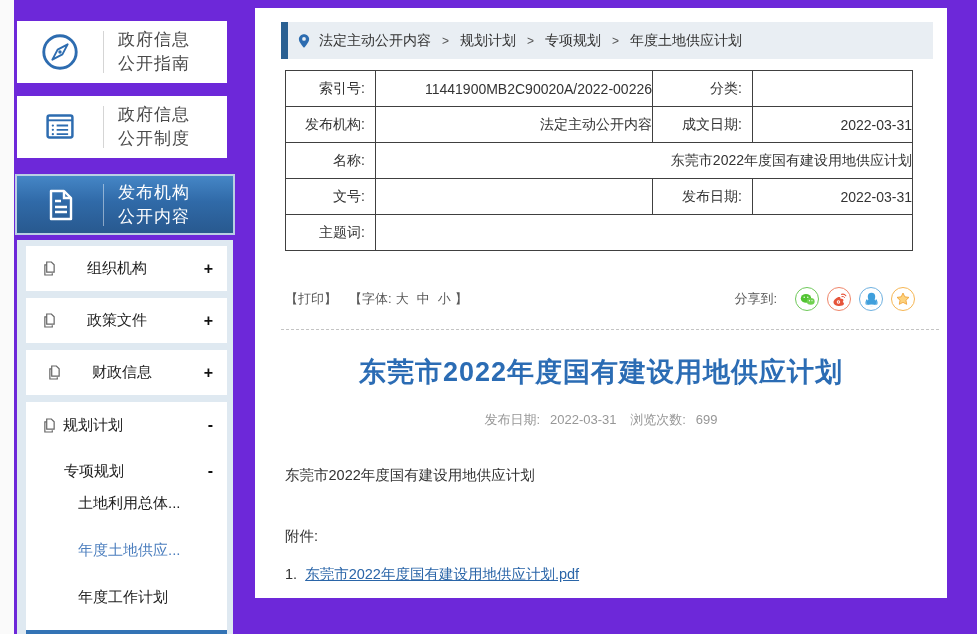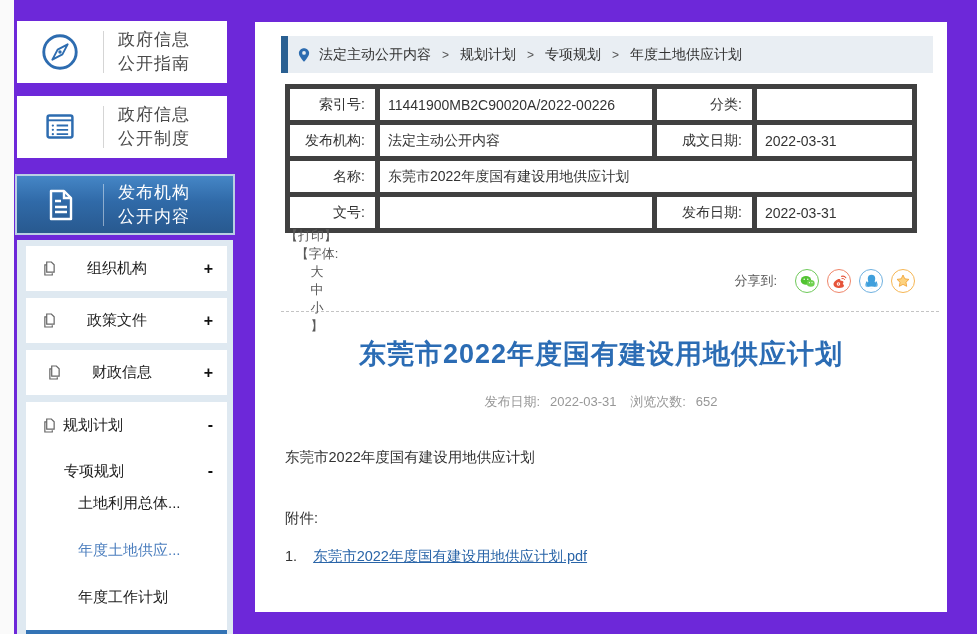--- a/index.html
+++ b/index.html
@@ -29,52 +29,52 @@
   .group-head { position:relative; height:46px; display:flex; align-items:center; padding:0 14px 0 17px; font-size:15px; color:#222; cursor:pointer; }
   .group-head .page-ic { margin-right:7px; display:flex; }
   .group-head .toggle { margin-left:auto; font-weight:bold; font-size:16px; color:#111; }
   .sub2 { height:46px; display:flex; align-items:center; padding:0 14px 0 38px; font-size:15px; color:#222; cursor:pointer; }
   .sub2 .toggle { margin-left:auto; font-weight:bold; font-size:16px; color:#111; }
   .sub3 { height:47px; display:flex; padding:0 10px 0 52px; font-size:15px; color:#222; cursor:pointer; }
   .sub3.active { color:#4d7fbe; }
   .group-bar { position:absolute; left:0; bottom:0; width:100%; height:4px; background:#3373b5; }
 
   
-  .main-panel { position:absolute; left:255px; top:22px; width:692px; height:590px; background:#fff; }
+  .main-panel { position:absolute; left:255px; top:8px; width:692px; height:590px; background:#fff; }
   .breadcrumb { margin:14px 14px 0 26px; height:37px; background:#e9eef3; border-left:7px solid #2a6092; display:flex; align-items:center; padding-left:10px; }
   .breadcrumb .pin { display:flex; margin-right:9px; }
   .breadcrumb a { color:#333; font-size:14px; text-decoration:none; cursor:pointer; }
   .breadcrumb .sep { color:#555; font-size:12px; margin:0 11px; }
 
   table.info-table { margin:11px 0 0 30px; width:627px; border-collapse:collapse; table-layout:fixed; }
-  table.info-table td { border:5px solid #404040; height:36px; font-size:14px; color:#333; background:#fff; }
+  table.info-table td { border:1px solid #404040; height:36px; font-size:14px; color:#333; background:#fff; }
   td.lbl { text-align:right; padding-right:10px; white-space:nowrap; }
-  td.val { text-align:left; padding-left:8px; }
+  td.val { text-align:right; padding-left:8px; }
   col.c1 { width:90px; } col.c2 { width:277px; } col.c3 { width:100px; } col.c4 { width:160px; }
 
   .tools-row { margin:36px 32px 0 30px; display:flex; align-items:center; justify-content:space-between; height:24px; }
-  .tools-left { display:flex; align-items:center; font-size:13px; color:#595959;flex-direction:column; }
+  .tools-left { display:flex; align-items:center; font-size:13px; color:#595959; }
   .tools-left .print-btn { cursor:pointer; margin-right:12px; }
   .font-size-opt { cursor:pointer; margin:0 4px; }
   .tools-right { display:flex; align-items:center; }
   .share-label { font-size:13px; color:#595959; margin-right:10px; }
   .share-btn { width:24px; height:24px; border-radius:50%; background:#fff; display:flex; align-items:center; justify-content:center; margin-left:8px; cursor:pointer; }
   .share-wechat { border:1px solid #6fc95a; }
   .share-weibo  { border:1px solid #ef8569; }
   .share-qq     { border:1px solid #6fb1e0; }
   .share-star   { border:1px solid #f6b653; }
 
   .dashed-divider { margin:18px 8px 0 26px; border-top:1px dashed #c4c4c4; height:0; }
   .article-title { margin:24px 20px 0 20px; text-align:center; font-size:27px; font-weight:bold; color:#2b6cb4; letter-spacing:1px; }
   .article-meta { margin-top:21px; text-align:center; font-size:13px; color:#979797; }
   .article-meta span { margin:0 5px; }
   .article-body { margin:37px 30px 0 30px; font-size:14.5px; color:#333; }
   .attach-label { margin:42px 30px 0 30px; font-size:14.5px; color:#333; }
   .attach-item { margin:19px 30px 0 30px; font-size:14.5px; color:#333; }
-  .attach-item a { color:#2a65a8; text-decoration:underline; cursor:pointer; margin-left:12px; }
+  .attach-item a { color:#2a65a8; text-decoration:underline; cursor:pointer; margin-left:4px; }
 </style>
 </head>
 <body>
 
 <div class="page">
   <div class="left-strip"></div>
 
   <aside class="sidebar">
     <div class="menu-bg"></div>
 
@@ -228,20 +228,24 @@
       <tr>
         <td class="lbl">名称:</td>
         <td class="val" colspan="3">东莞市2022年度国有建设用地供应计划</td>
       </tr>
       <tr>
         <td class="lbl">文号:</td>
         <td class="val"></td>
         <td class="lbl">发布日期:</td>
         <td class="val">2022-03-31</td>
       </tr>
+      <tr>
+        <td class="lbl">主题词:</td>
+        <td class="val" colspan="3"></td>
+      </tr>
     </tbody>
       </table>
 
     <div class="tools-row">
       <div class="tools-left">
         <span class="print-btn">【打印】</span>
         <span>【字体:</span>
         <span class="font-size-opt">大</span>
         <span class="font-size-opt">中</span>
         <span class="font-size-opt">小</span>
@@ -283,21 +287,21 @@
         </span>
       </div>
     </div>
 
     <div class="dashed-divider"></div>
 
     <h1 class="article-title">东莞市2022年度国有建设用地供应计划</h1>
 
     <div class="article-meta">
       <span>发布日期:</span><span>2022-03-31</span>
-      <span>浏览次数:</span><span>652</span>
+      <span>浏览次数:</span><span>699</span>
     </div>
 
     <p class="article-body">东莞市2022年度国有建设用地供应计划</p>
 
     <p class="attach-label">附件:</p>
 
     <p class="attach-item">
       <span>1.</span>
       <a>东莞市2022年度国有建设用地供应计划.pdf</a>
     </p>

